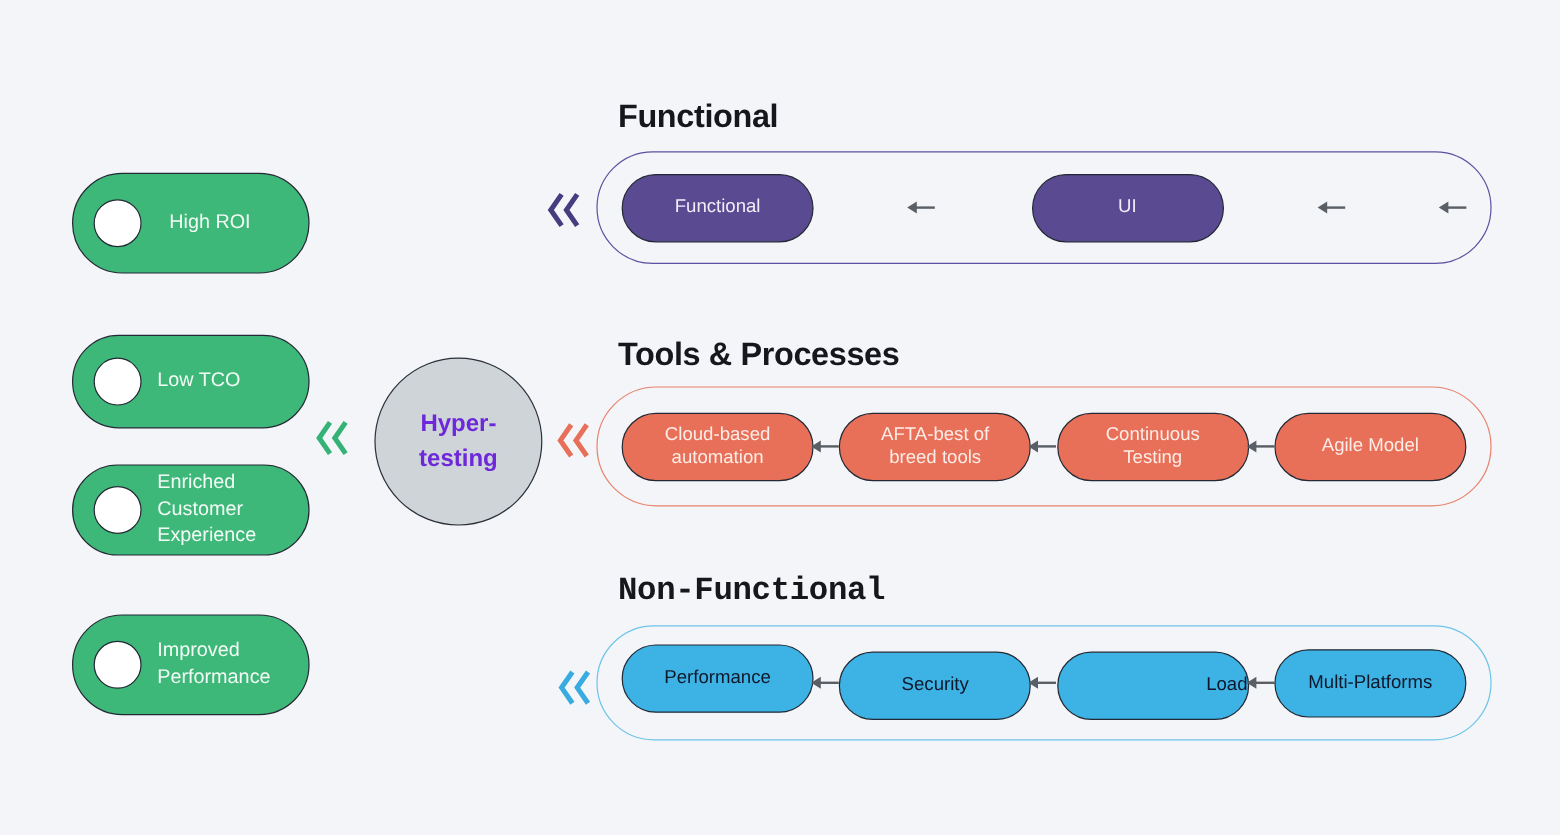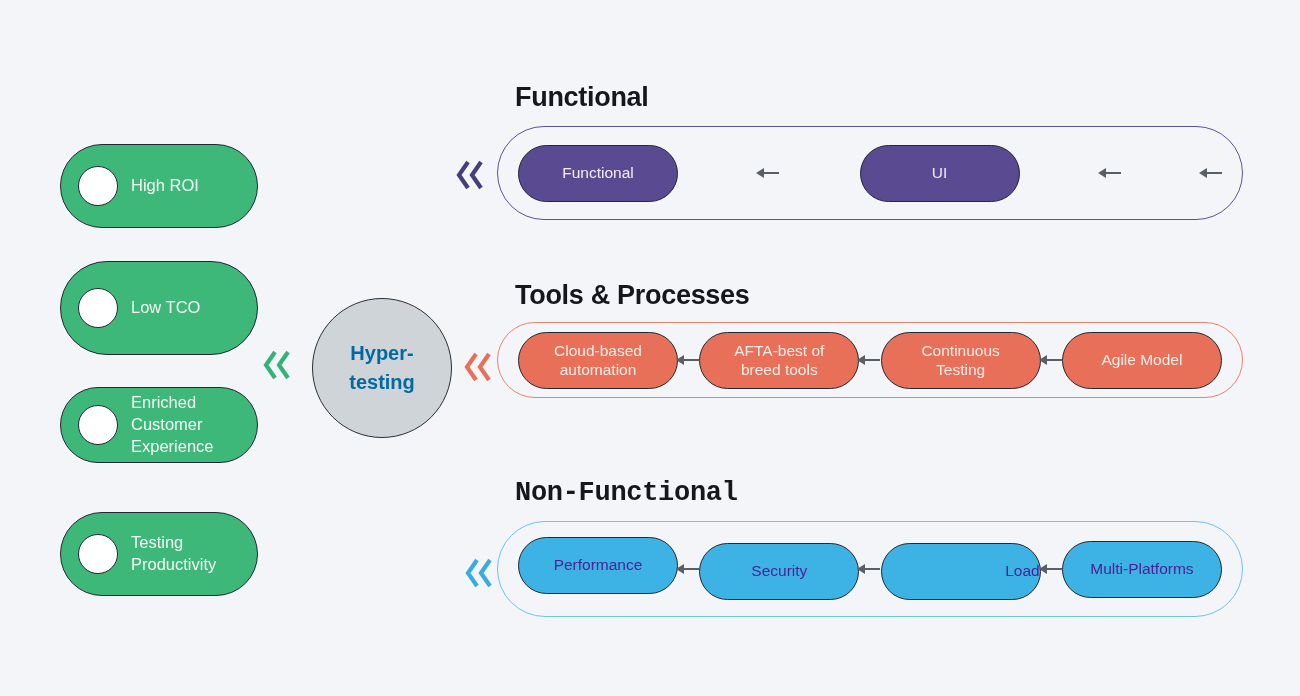--- a/index.html
+++ b/index.html
@@ -54,21 +54,21 @@
     background: #cfd4d9;
     border: 1.6px solid #2a2f38;
     display: flex;
     align-items: center;
     justify-content: center;
     text-align: center;
   }
   .hub-label {
     font-weight: bold;
     font-size: 20px;
-    color: #0369a1;
+    color: #6d28d9;
     width: 92px;
     line-height: 1.45;
   }
 
   
   .chev { position: absolute; line-height: 0; }
   .chev svg { display: block; }
   .chev-green  { color: #35b377; }
   .chev-purple { color: #483c80; }
   .chev-coral  { color: #e8705a; }
@@ -112,21 +112,21 @@
     align-items: center;
     justify-content: center;
     text-align: center;
     font-size: 15.5px;
     line-height: 1.25;
     flex: 0 0 auto;
   }
   .pill-label { display: inline-block; max-width: 112px; }
   .pill-functional { background: #5a4a92; color: #f1edf8; }
   .pill-tools      { background: #e87058; color: #fdece7; }
-  .pill-nonfunc    { background: #3cb3e4; color: #4c1d95; }
+  .pill-nonfunc    { background: #3cb3e4; color: #0f172a; }
 
   .connector {
     width: 21px;
     height: 1.8px;
     background: #5a5f66;
     position: relative;
     flex: 0 0 auto;
   }
   .connector::before {
     content: "";
@@ -138,35 +138,35 @@
     border-right: 8px solid #5a5f66;
     border-top: 5px solid transparent;
     border-bottom: 5px solid transparent;
   }
 </style>
 </head>
 <body>
 
 <div class="canvas">
 
-  <div class="benefit" style="top:144px;height:84px;">
+  <div class="benefit" style="top:144px;height:84px;gap:10px;">
     <span class="dot"></span>
     <span class="benefit-label">High ROI</span>
   </div>
-  <div class="benefit" style="top:261px;height:94px;">
+  <div class="benefit" style="top:279px;height:78px;">
     <span class="dot"></span>
     <span class="benefit-label">Low TCO</span>
   </div>
   <div class="benefit" style="top:387px;height:76px;">
     <span class="dot"></span>
     <span class="benefit-label">Enriched Customer Experience</span>
   </div>
   <div class="benefit" style="top:512px;height:84px;">
     <span class="dot"></span>
-    <span class="benefit-label">Testing Productivity</span>
+    <span class="benefit-label">Improved Performance</span>
   </div>
 
   <span class="chev chev-green" style="left:262px;top:348px;">
     <svg width="30" height="34" viewBox="0 0 30 34" fill="none" stroke="currentColor" stroke-width="4.2">
       <path d="M13 4 L4 17 L13 30"></path>
       <path d="M26 4 L17 17 L26 30"></path>
     </svg>
   </span>
 
   <div class="hub">
@@ -192,21 +192,21 @@
     <span class="connector"></span>
   </div>
 
   <h2 class="group-title" style="top:280px;">Tools &amp; Processes</h2>
   <span class="chev chev-coral" style="left:463px;top:350px;">
     <svg width="30" height="34" viewBox="0 0 30 34" fill="none" stroke="currentColor" stroke-width="4.2">
       <path d="M13 4 L4 17 L13 30"></path>
       <path d="M26 4 L17 17 L26 30"></path>
     </svg>
   </span>
-  <div class="track track-tools" style="top:322px;height:76px;">
+  <div class="track track-tools" style="top:322px;height:100px;">
     <div class="pill pill-tools">
       <span class="pill-label">Cloud-based automation</span>
     </div>
     <span class="connector"></span>
     <div class="pill pill-tools">
       <span class="pill-label">AFTA-best of breed tools</span>
     </div>
     <span class="connector"></span>
     <div class="pill pill-tools">
       <span class="pill-label">Continuous Testing</span>

